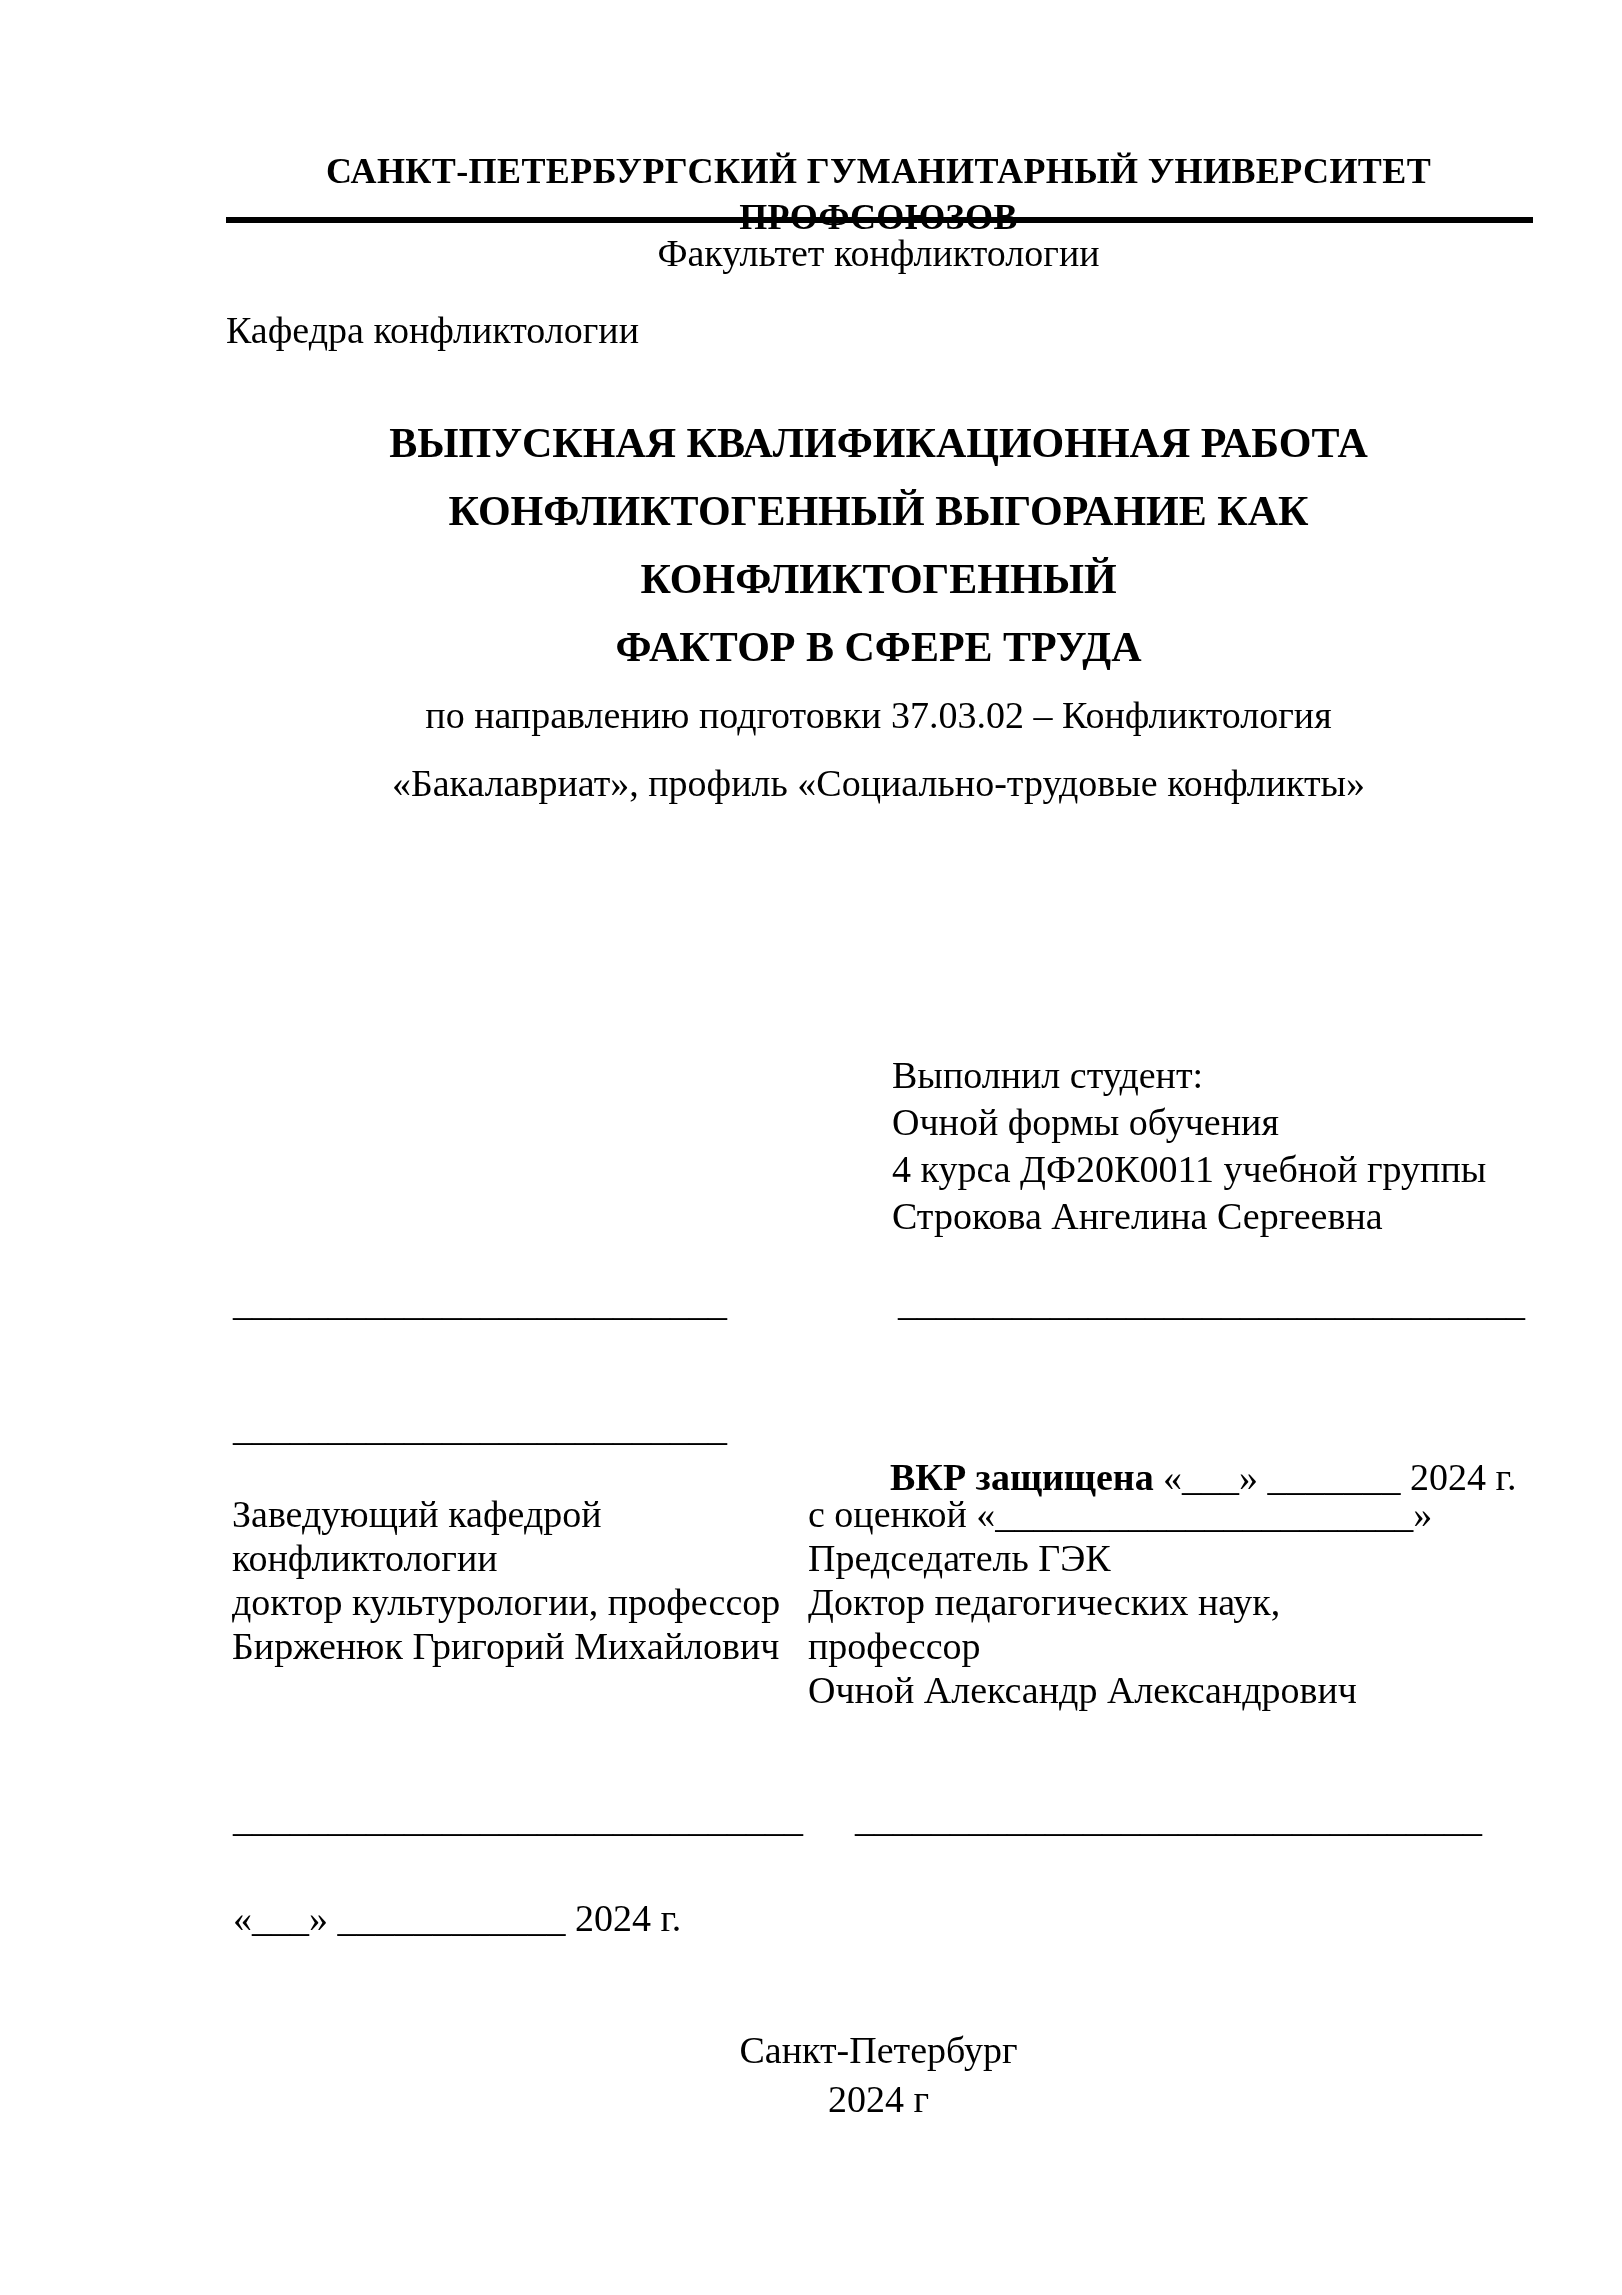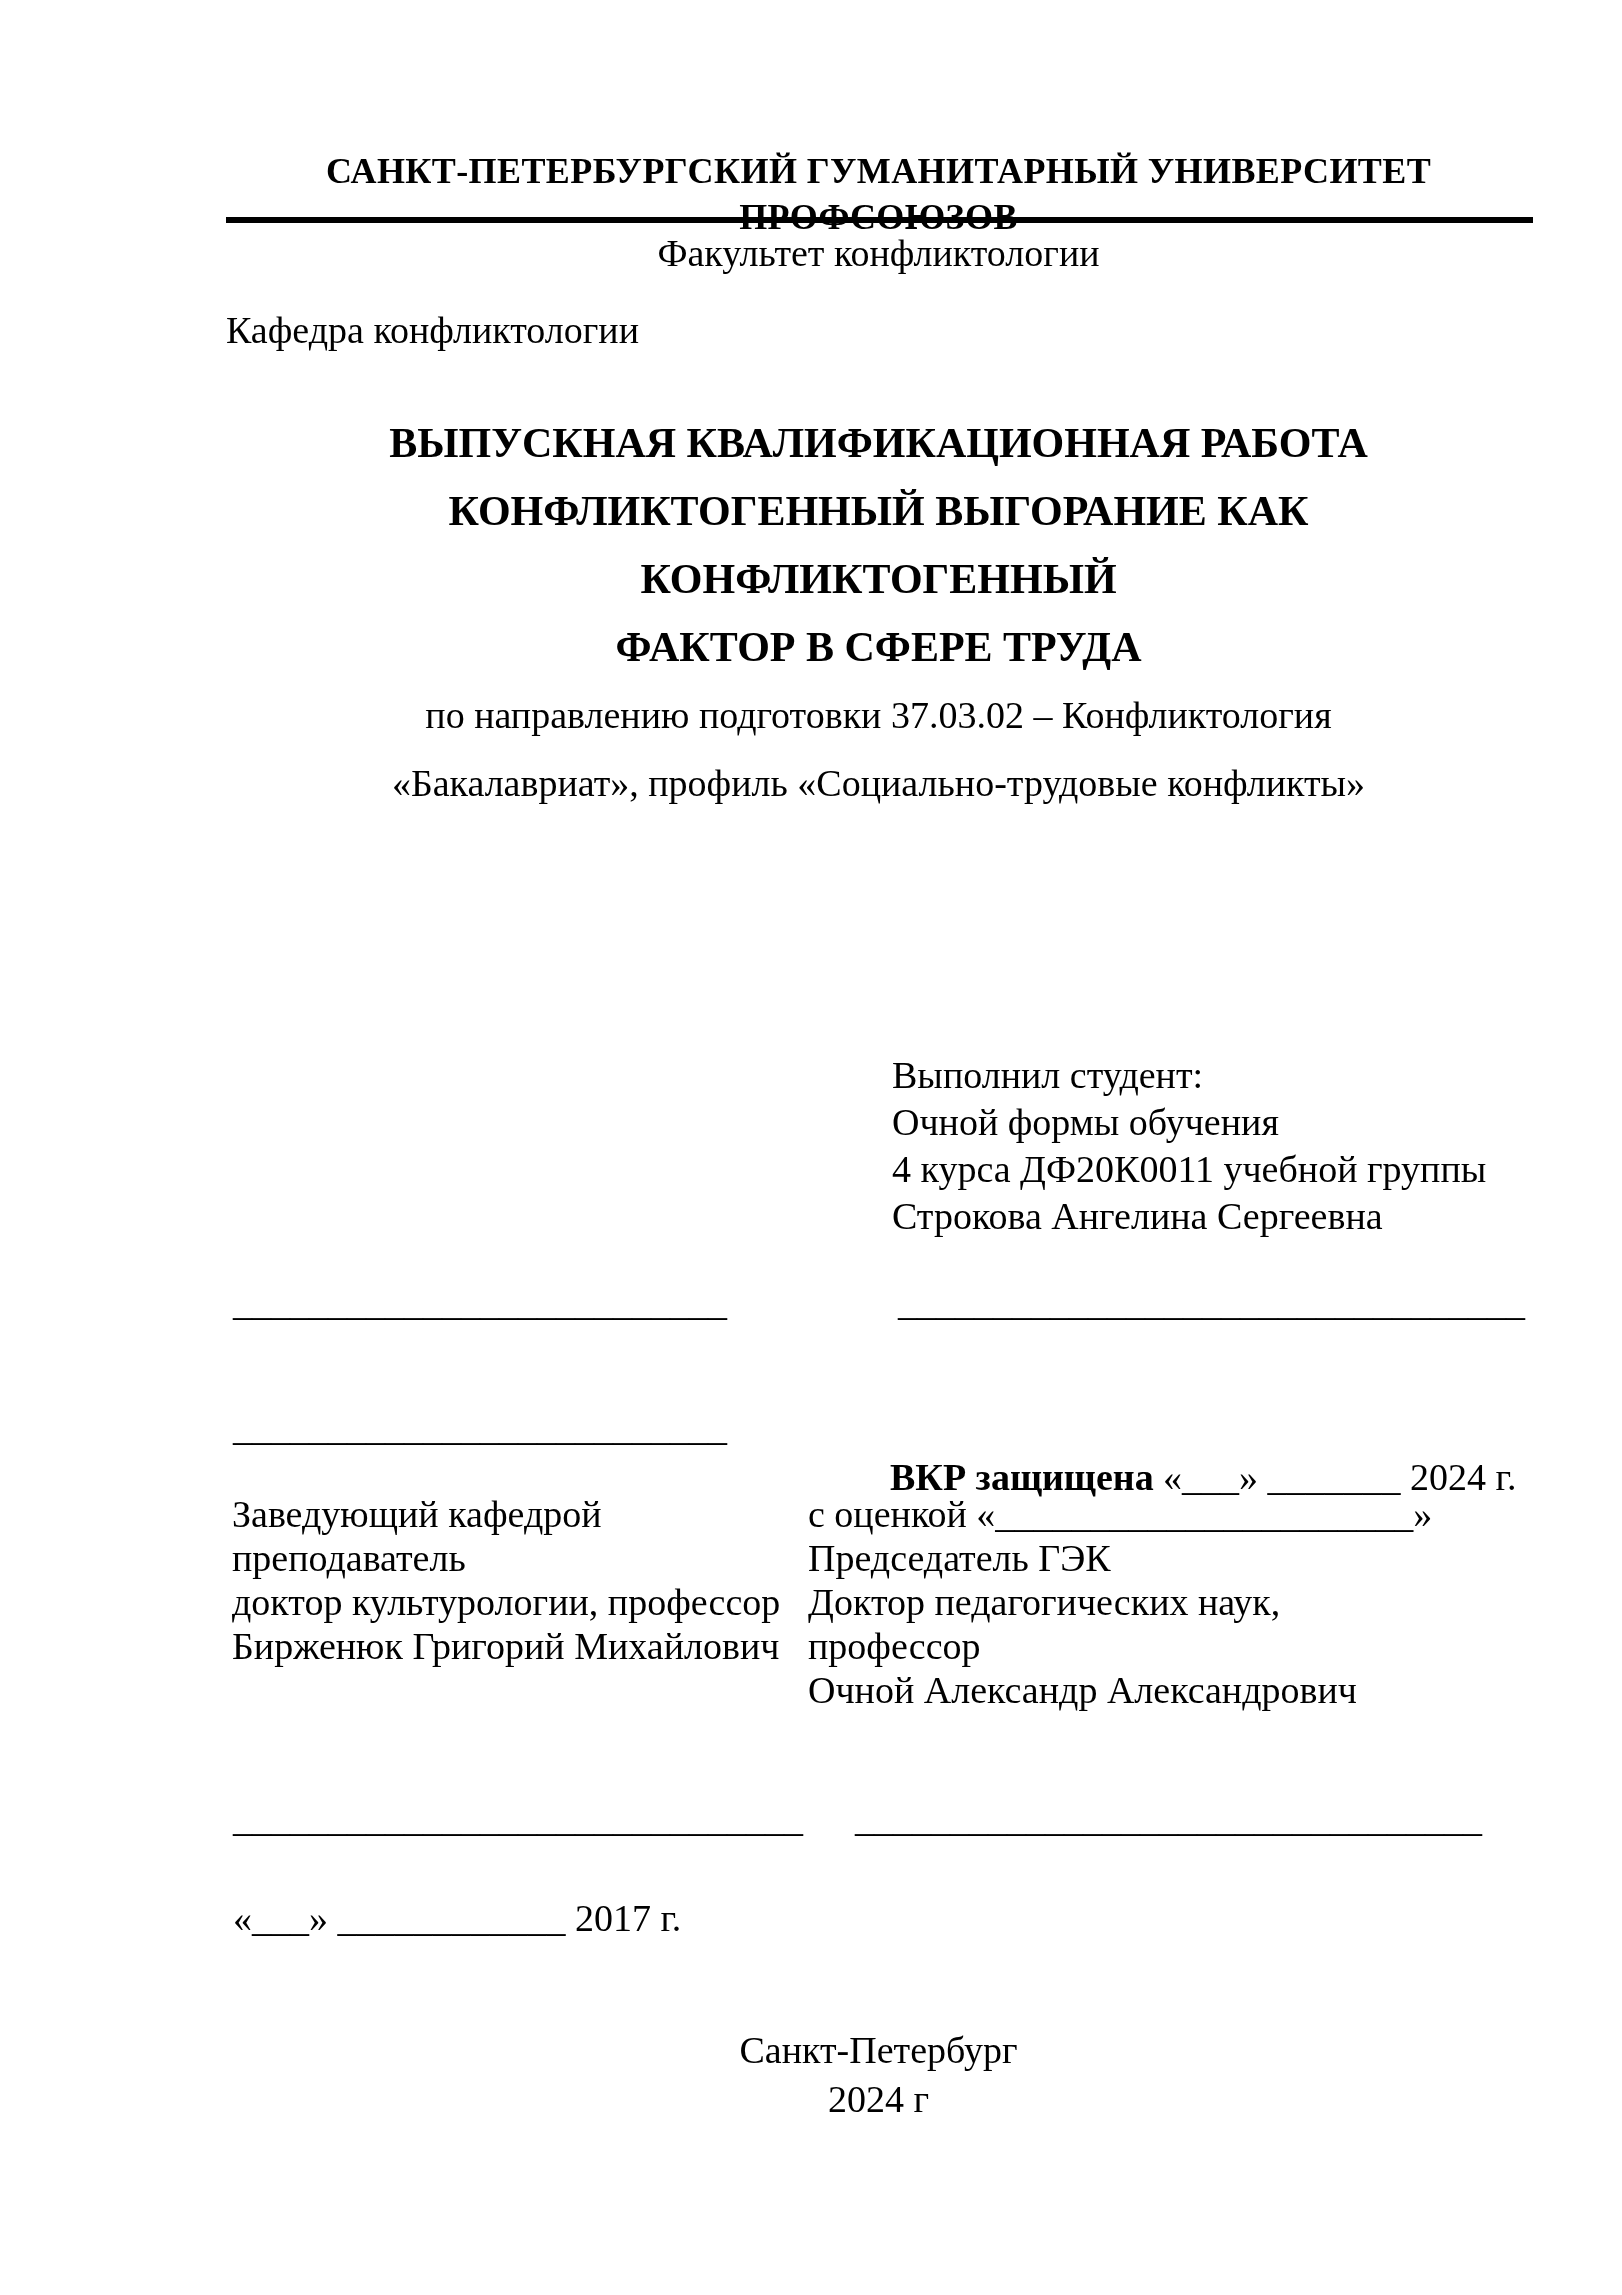--- a/index.html
+++ b/index.html
@@ -107,37 +107,37 @@
   <div class="abs sigline sig1-right">_________________________________</div>
 
   <div class="abs sigline sig2-left">__________________________</div>
 
   <div class="abs defense-line">
     <span class="bold">ВКР защищена</span><span class="rest">«___» _______ 2024 г.</span>
   </div>
 
   <div class="abs lower-block head-block">
     <div>Заведующий кафедрой</div>
-    <div>преподаватель</div>
+    <div>конфликтологии</div>
     <div>доктор культурологии, профессор</div>
     <div>Бирженюк Григорий Михайлович</div>
   </div>
 
   <div class="abs lower-block chair-block">
     <div>с оценкой «______________________»</div>
     <div>Председатель ГЭК</div>
     <div>Доктор педагогических наук,</div>
     <div>профессор</div>
     <div>Очной Александр Александрович</div>
   </div>
 
   <div class="abs sigline sig3-left">______________________________</div>
   <div class="abs sigline sig3-right">_________________________________</div>
 
-  <div class="abs date-line">«___» ____________ 2017 г.</div>
+  <div class="abs date-line">«___» ____________ 2024 г.</div>
 
   <div class="abs footer-block">
     <div>Санкт-Петербург</div>
     <div>2024 г</div>
   </div>
 
 </div>
 
 
 </body></html>

